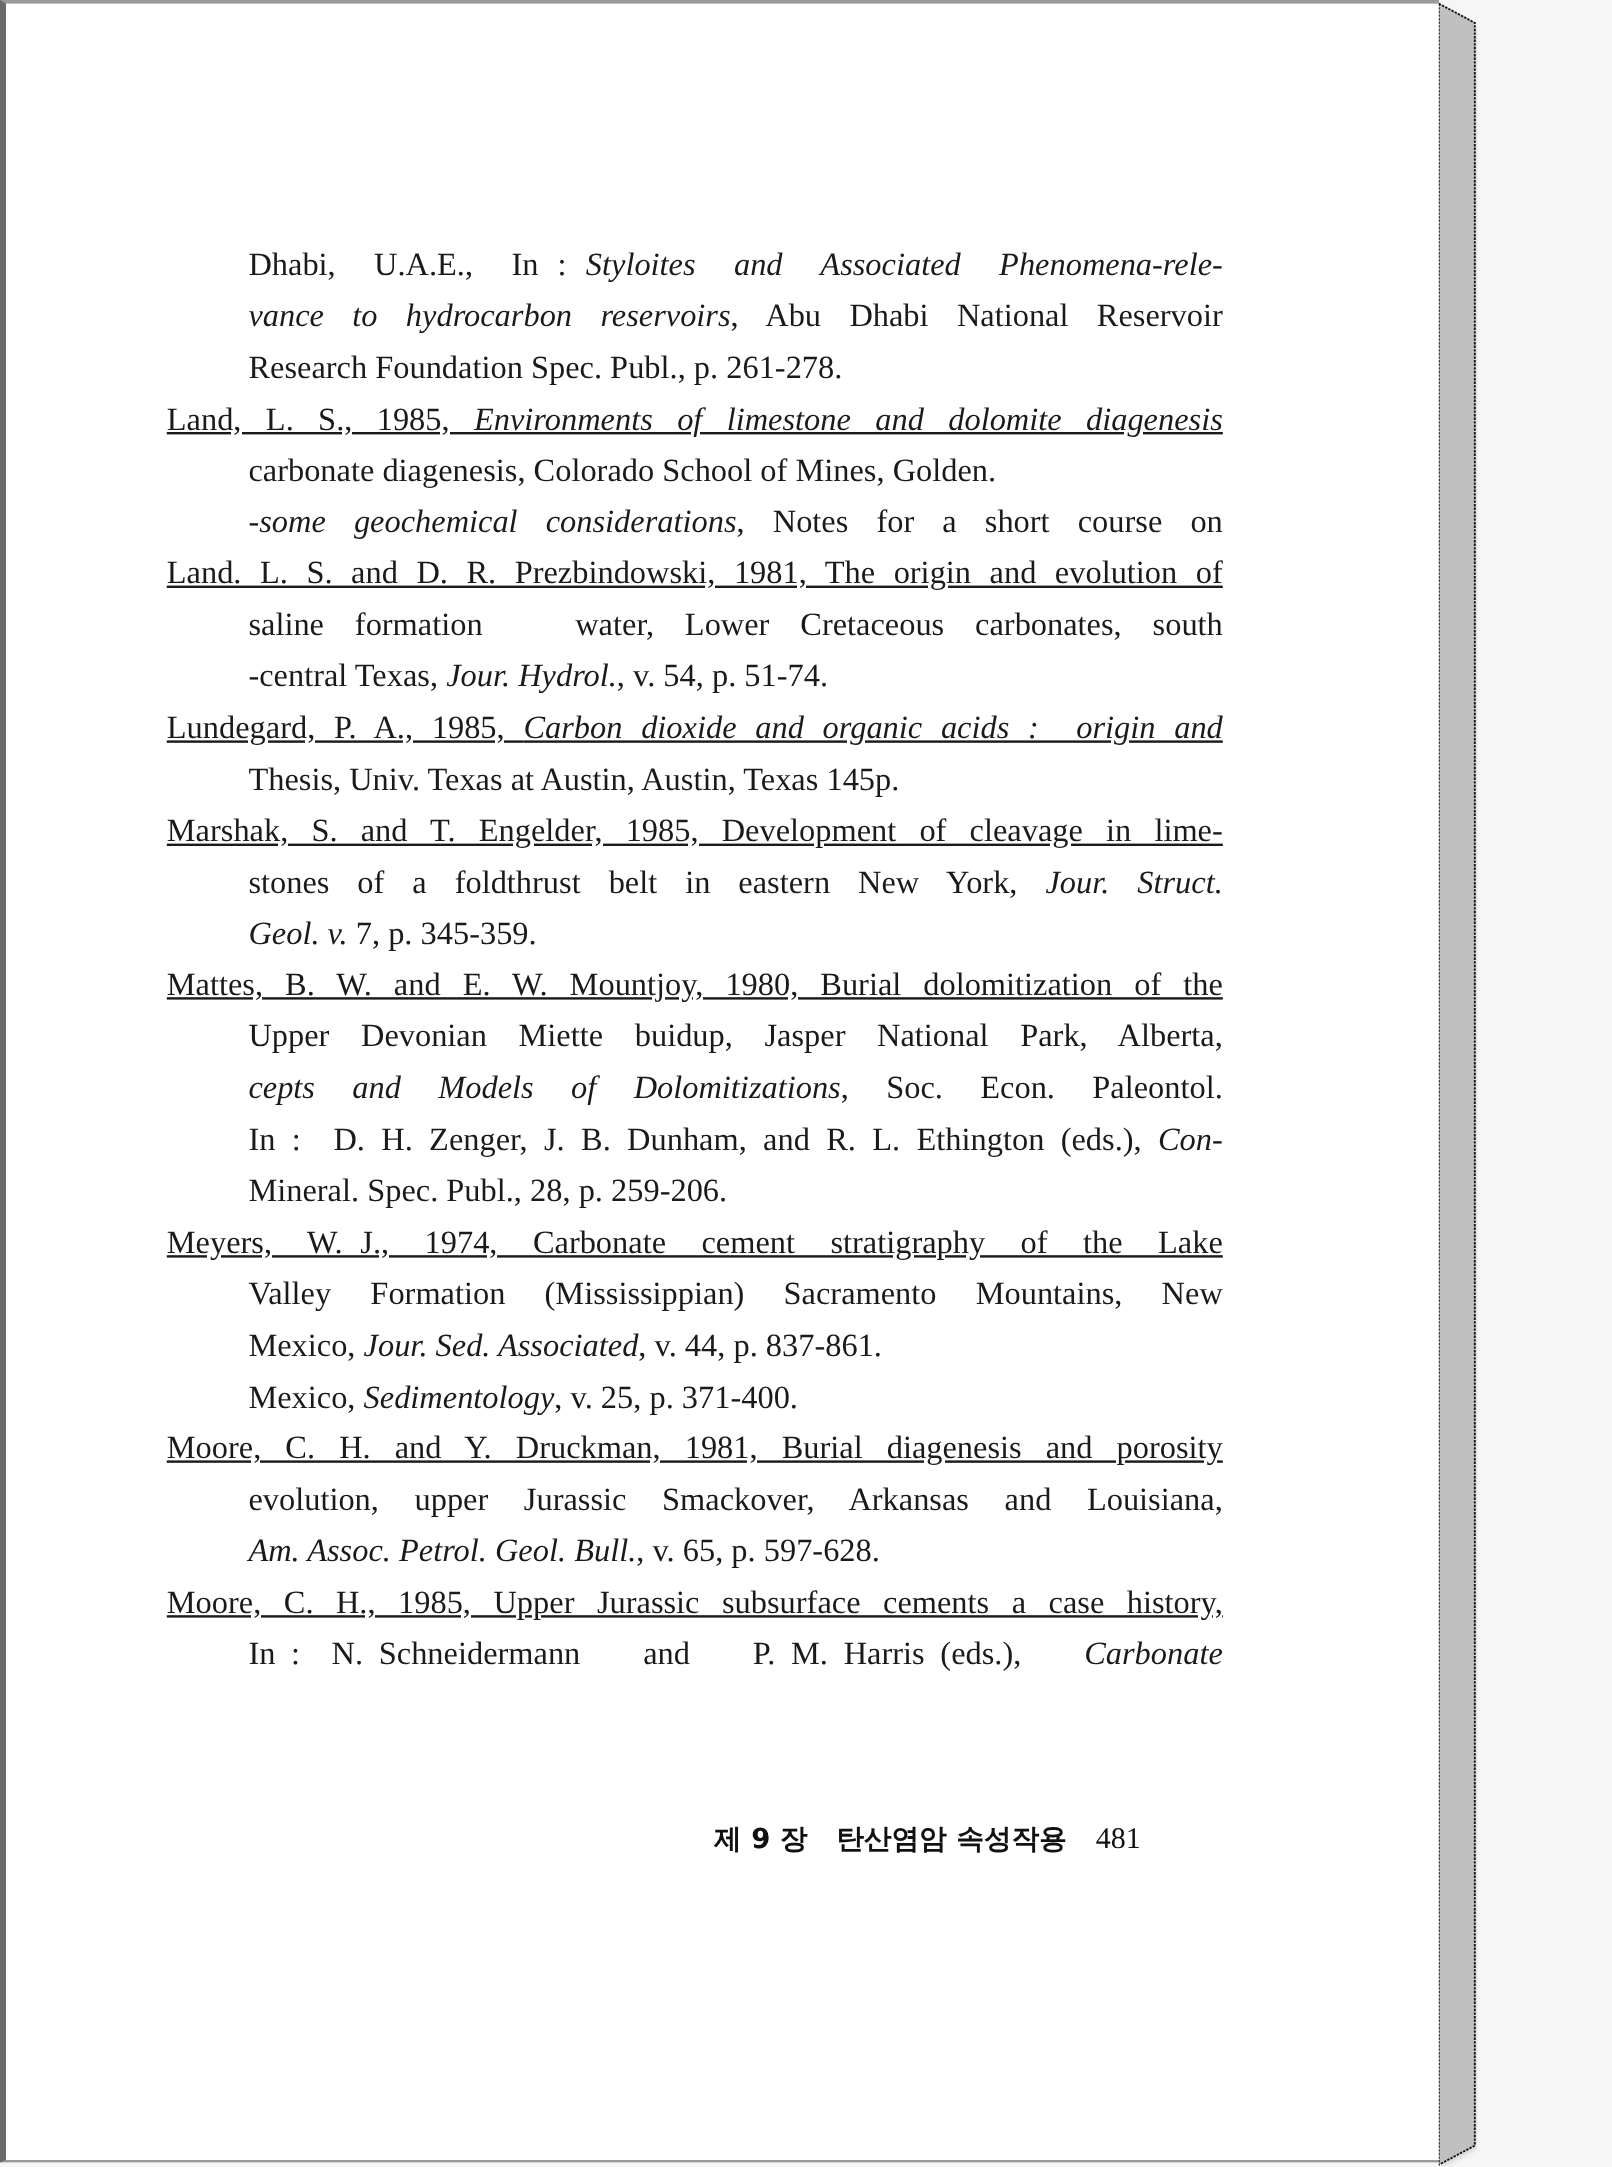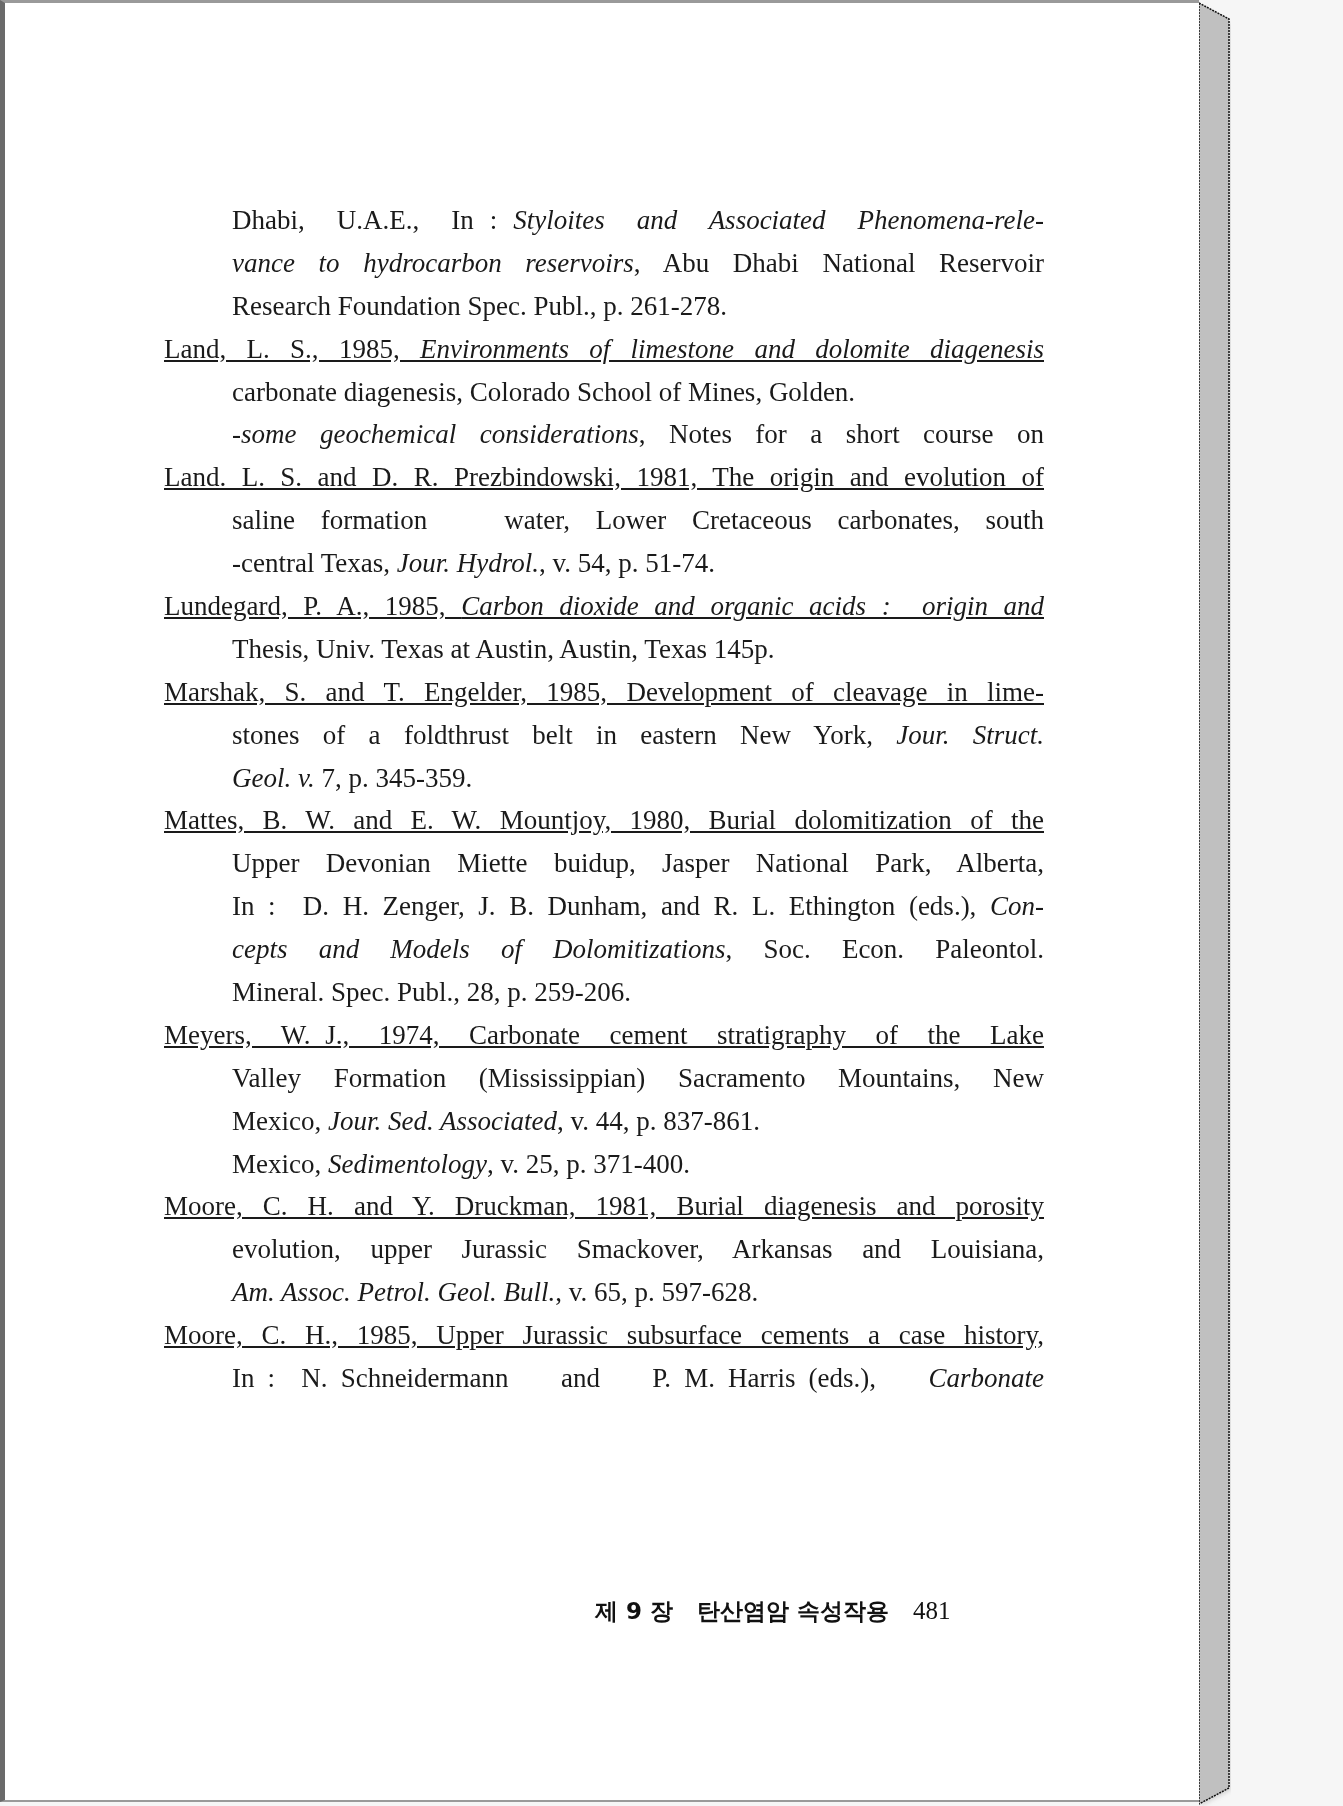--- a/index.html
+++ b/index.html
@@ -17,39 +17,39 @@
     border-top: 3px solid #9a9a9a;
     border-bottom: 2px solid #9a9a9a;
     border-left: 5px solid #6a6a6a;
     box-sizing: border-box;
   }
   .spine {
     position: absolute; left: 1199px; top: 0;
     width: 32px; height: 1806px;
   }
   .refs {
-    position: absolute; left: 159px; top: 196px;
+    position: absolute; left: 134px; top: 196px;
     width: 880px;
   }
   .ref { margin: 0; }
   .line {
     height: 42.9px;
     line-height: 42.9px;
     font-size: 27px;
     color: #1a1a1a;
     white-space: pre;
     text-align: justify;
     text-align-last: justify;
   }
   .line.first { padding-left: 0; text-decoration: underline; }
   .line.cont  { padding-left: 68px; }
   .line.last  { text-align-last: left; }
   .it { font-style: italic; }
   .footer {
-    position: absolute; top: 1593px; left: 590px;
+    position: absolute; top: 1514px; left: 590px;
     font-family: "DejaVu Sans", sans-serif;
     font-size: 23px; color: #111;
     white-space: pre;
     font-weight: bold;
   }
   .footer .num { font-family: "Liberation Serif", serif; font-weight: normal; font-size: 25px; }
 </style>
 </head>
 <body>
 
@@ -75,22 +75,22 @@
         <div class="line cont last"><span>Thesis, Univ. Texas at Austin, Austin, Texas 145p.</span></div>
       </div>
       <div class="ref">
         <div class="line first"><span>Marshak, S. and T. Engelder, 1985, Development of cleavage in lime-</span></div>
         <div class="line cont"><span>stones of a foldthrust belt in eastern New York, </span><span class="it">Jour. Struct.</span></div>
         <div class="line cont last"><span class="it">Geol. v.</span><span> 7, p. 345-359.</span></div>
       </div>
       <div class="ref">
         <div class="line first"><span>Mattes, B. W. and E. W. Mountjoy, 1980, Burial dolomitization of the</span></div>
         <div class="line cont"><span>Upper Devonian Miette buidup, Jasper National Park, Alberta,</span></div>
+        <div class="line cont"><span class="it">cepts and Models of Dolomitizations</span><span>, Soc. Econ. Paleontol.</span></div>
         <div class="line cont"><span>In :  D. H. Zenger, J. B. Dunham, and R. L. Ethington (eds.), </span><span class="it">Con-</span></div>
-        <div class="line cont"><span class="it">cepts and Models of Dolomitizations</span><span>, Soc. Econ. Paleontol.</span></div>
         <div class="line cont last"><span>Mineral. Spec. Publ., 28, p. 259-206.</span></div>
       </div>
       <div class="ref">
         <div class="line first"><span>Meyers,  W. J.,  1974,  Carbonate  cement  stratigraphy  of  the  Lake</span></div>
         <div class="line cont"><span>Valley Formation (Mississippian) Sacramento Mountains, New</span></div>
         <div class="line cont last"><span>Mexico, </span><span class="it">Jour. Sed. Associated</span><span>, v. 44, p. 837-861.</span></div>
       </div>
       <div class="ref">
         <div class="line cont last"><span>Mexico, </span><span class="it">Sedimentology</span><span>, v. 25, p. 371-400.</span></div>
       </div>

